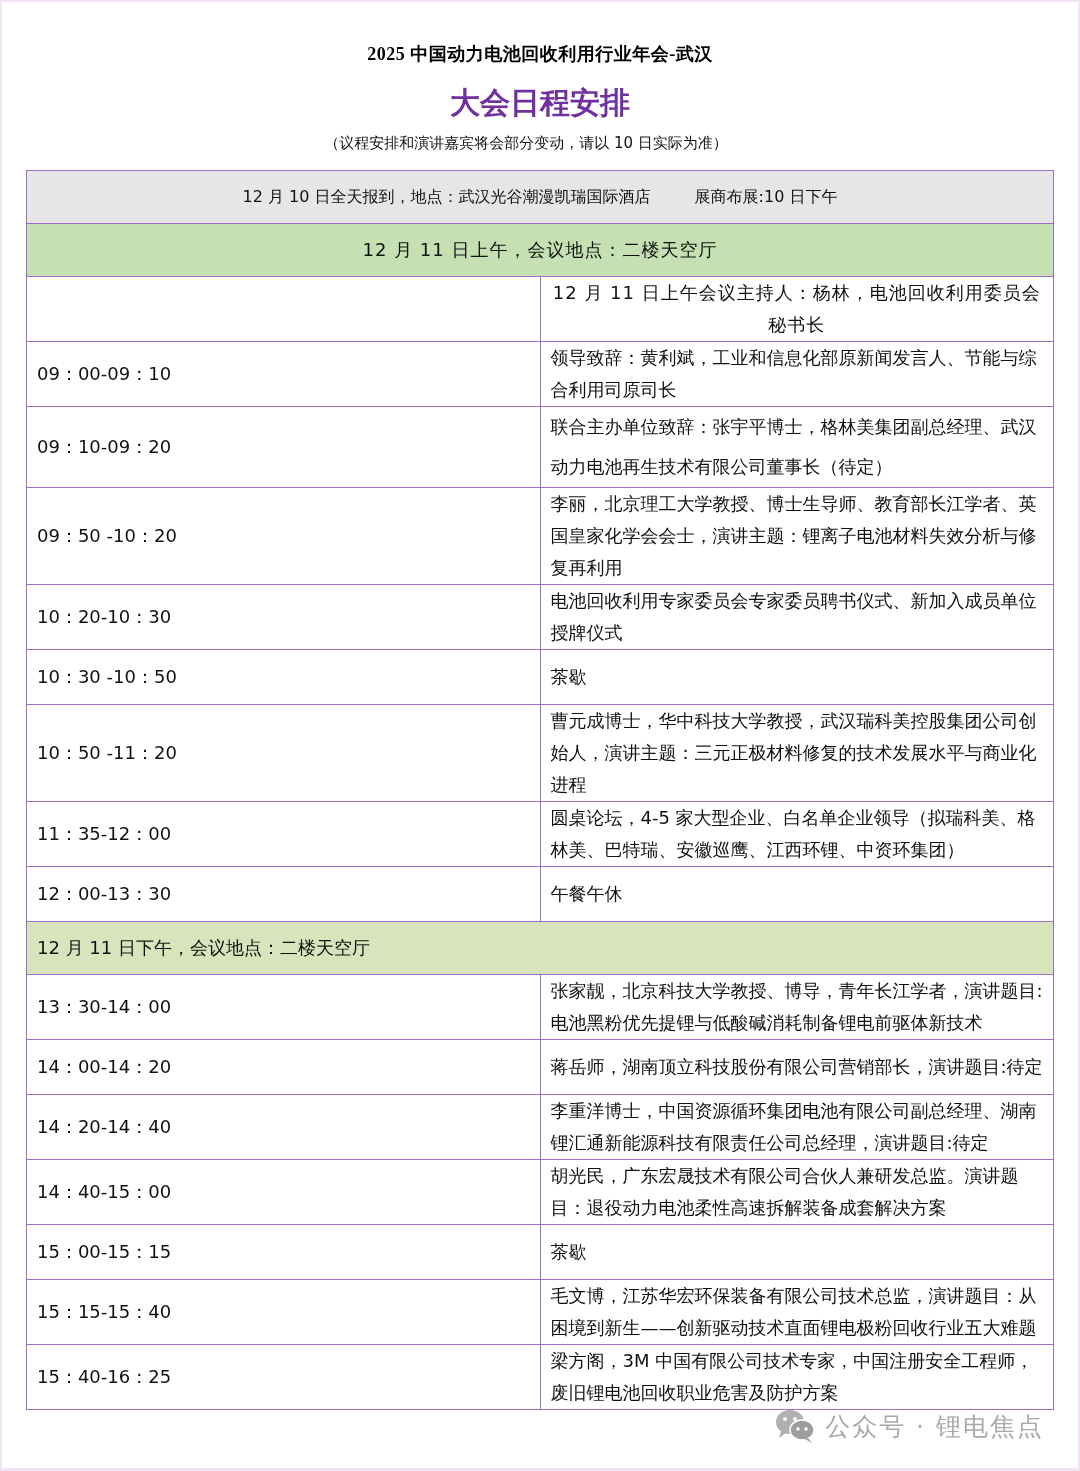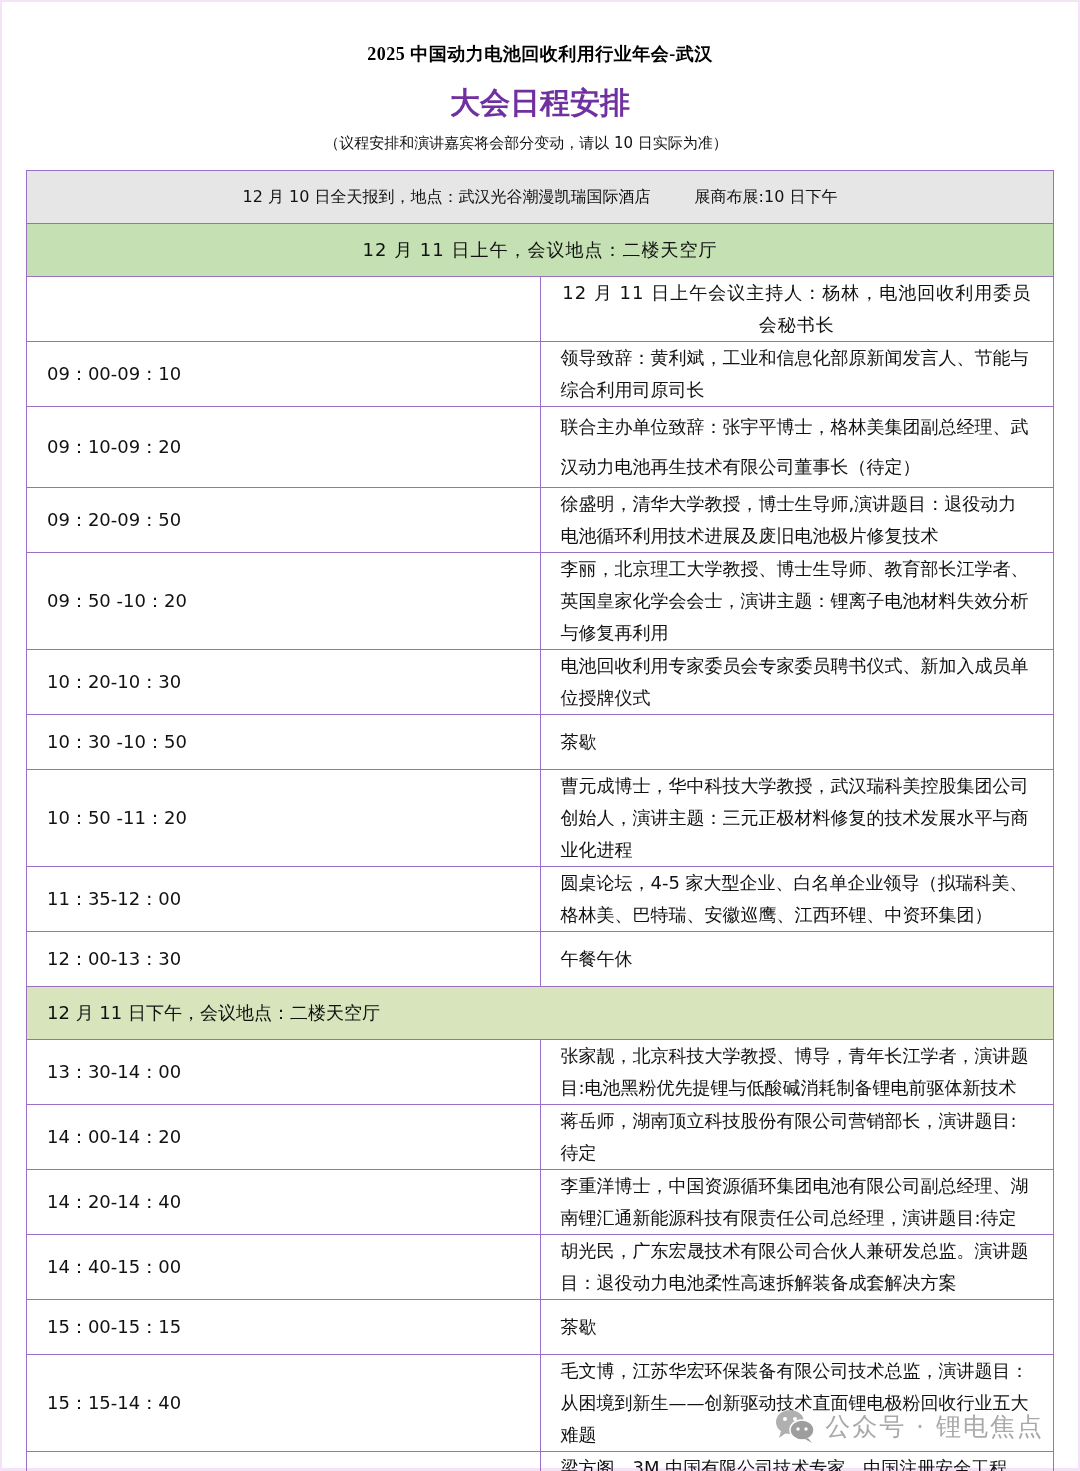--- a/index.html
+++ b/index.html
@@ -24,21 +24,21 @@
   }
   .note {
     position: absolute; left: 0; width: 1052px; top: 134px; text-align: center;
     font-size: 15px; color: #111;
   }
   table.sched {
     position: absolute; left: 26px; top: 170px; width: 1028px;
     border-collapse: collapse; table-layout: fixed;
   }
   table.sched td {
-    border: 1.5px solid #9b6fc8; padding: 0 20px; font-size: 18px;
+    border: 1.5px solid #9b6fc8; padding: 0 10px; font-size: 18px;
     line-height: 32px; vertical-align: middle;
   }
   td.time { width: 146px; padding-left: 10px; padding-right: 6px; white-space: nowrap; font-size: 17.5px; }
   td.desc { text-align: left; }
   tr.band-gray td { background: #e6e6e6; text-align: center; font-size: 16px; height: 52px; }
   tr.band-green td { background: #c5e0b3; text-align: center; height: 52px; letter-spacing: 1px; }
   tr.band-green2 td { background: #d8e4bc; height: 52px; }
   tr.host td.desc { text-align: center; height: 52px; letter-spacing: 1px; }
   tr.r1 td { height: 54px; }
   tr.r2 td { height: 64px; }
@@ -73,24 +73,20 @@
       <td class="desc">12 月 11 日上午会议主持人：杨林，电池回收利用委员会秘书长</td>
     </tr>
 
     <tr class="r1">
       <td class="time">09：00-09：10</td>
       <td class="desc">领导致辞：黄利斌，工业和信息化部原新闻发言人、节能与综合利用司原司长</td>
     </tr>
     <tr class="r2">
       <td class="time">09：10-09：20</td>
       <td class="desc" style="line-height:40px;">联合主办单位致辞：张宇平博士，格林美集团副总经理、武汉动力电池再生技术有限公司董事长（待定）</td>
-    </tr>
-    <tr class="r2">
-      <td class="time">09：20-09：50</td>
-      <td class="desc">徐盛明，清华大学教授，博士生导师,演讲题目：退役动力电池循环利用技术进展及废旧电池极片修复技术</td>
     </tr>
     <tr class="r2">
       <td class="time">09：50 -10：20</td>
       <td class="desc">李丽，北京理工大学教授、博士生导师、教育部长江学者、英国皇家化学会会士，演讲主题：锂离子电池材料失效分析与修复再利用</td>
     </tr>
     <tr class="r1">
       <td class="time">10：20-10：30</td>
       <td class="desc">电池回收利用专家委员会专家委员聘书仪式、新加入成员单位授牌仪式</td>
     </tr>
     <tr class="r1">
@@ -128,21 +124,21 @@
     </tr>
     <tr class="r2">
       <td class="time">14：40-15：00</td>
       <td class="desc">胡光民，广东宏晟技术有限公司合伙人兼研发总监。演讲题目：退役动力电池柔性高速拆解装备成套解决方案</td>
     </tr>
     <tr class="r1">
       <td class="time">15：00-15：15</td>
       <td class="desc">茶歇</td>
     </tr>
     <tr class="r2">
-      <td class="time">15：15-14：40</td>
+      <td class="time">15：15-15：40</td>
       <td class="desc">毛文博，江苏华宏环保装备有限公司技术总监，演讲题目：从困境到新生——创新驱动技术直面锂电极粉回收行业五大难题</td>
     </tr>
     <tr class="r2">
       <td class="time">15：40-16：25</td>
       <td class="desc">梁方阁，3M 中国有限公司技术专家，中国注册安全工程师，废旧锂电池回收职业危害及防护方案</td>
     </tr>
 
   </tbody>
 </table>
 

